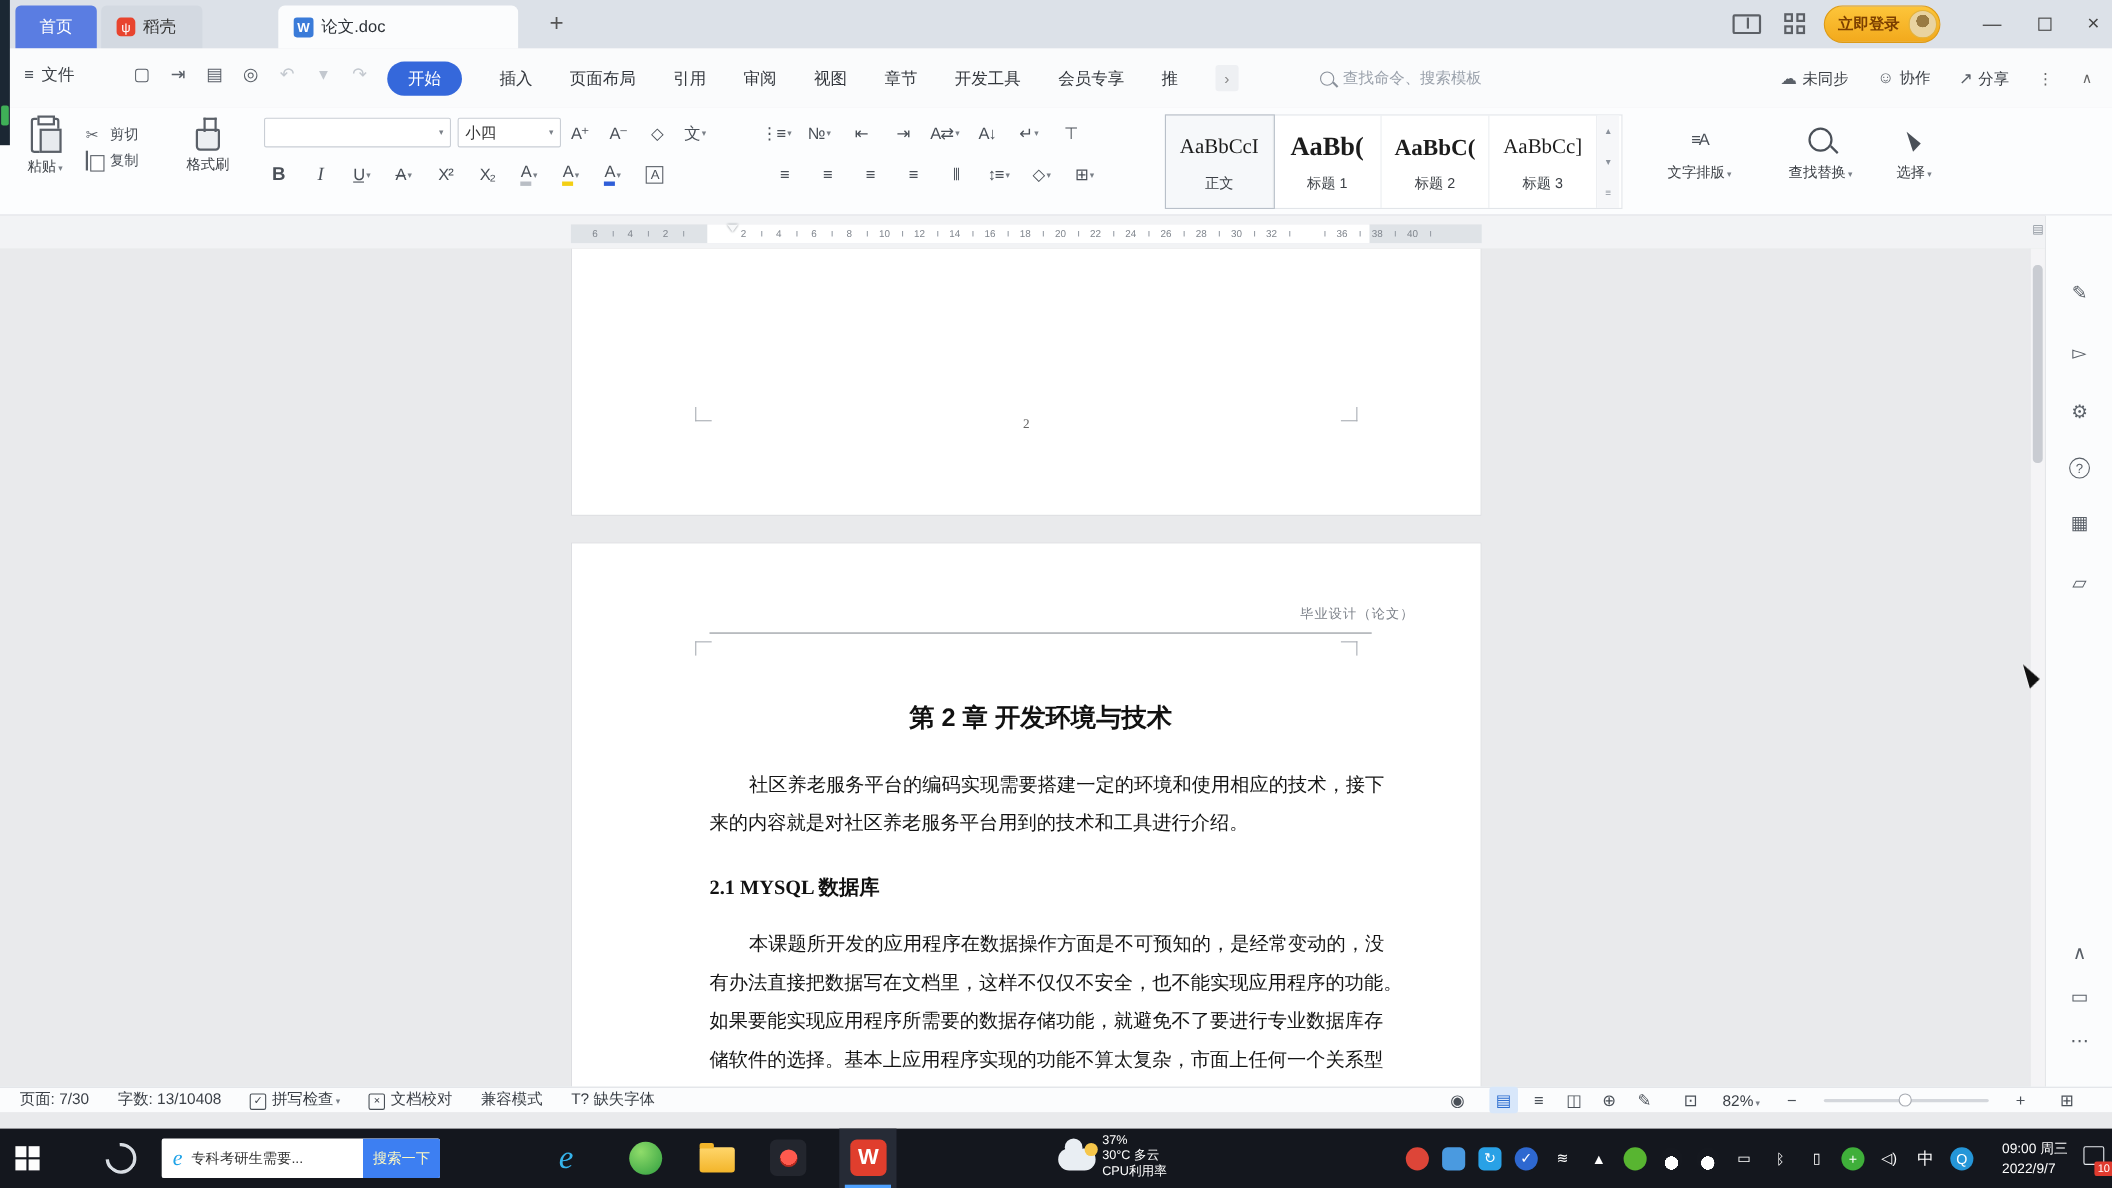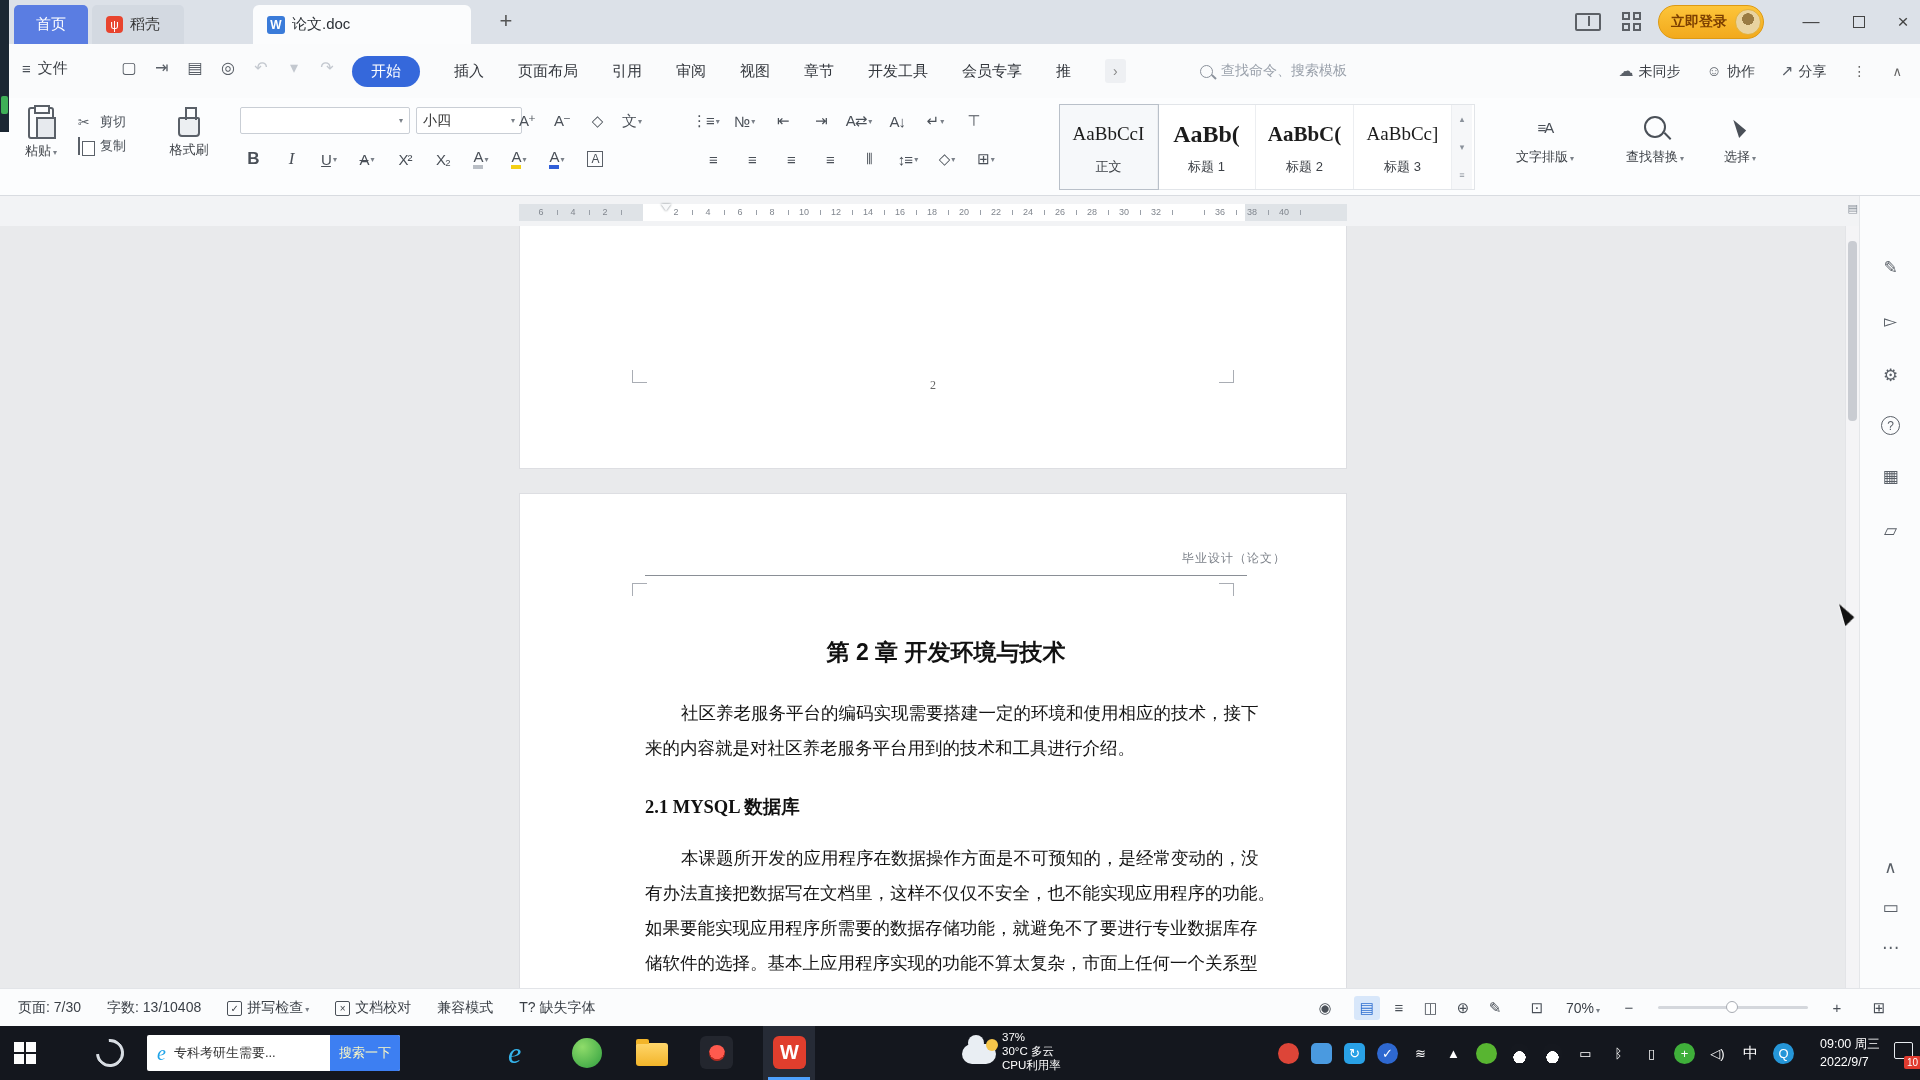--- a/index.html
+++ b/index.html
@@ -57,21 +57,21 @@
   #cutcopy div { display:flex; align-items:center; gap:6px; height:24px; }
   #cutcopy .ic { font-size:14px; color:#5a6068; width:16px; }
   .copy-ic { position:relative; width:11px; height:13px; border:1.5px solid #5a6068; background:#fff; }
   .copy-ic::before { content:""; position:absolute; left:3px; top:3px; width:11px; height:13px; border:1.5px solid #5a6068; background:#fff; }
   #fmt-btn { left:160px; top:7px; }
   #brush-ico { width:22px; height:20px; border:2px solid #5a6068; border-radius:2px 2px 4px 4px; margin:12px auto 4px; position:relative; background:#eceff2; }
   #brush-ico::before { content:""; position:absolute; left:5px; top:-12px; width:8px; height:11px; border:2px solid #5a6068; border-bottom:none; }
   .combo { position:absolute; height:27px; border:1px solid #c9ced5; background:#fff; border-radius:2px; display:flex; align-items:center; justify-content:space-between; padding:0 6px; font-size:14px; color:#333; }
   .combo .caret { margin-left:6px; }
   #font-combo { left:240px; top:9px; width:170px; }
-  #size-combo { left:416px; top:9px; width:106px;gap:31px; }
+  #size-combo { left:416px; top:9px; width:94px;gap:31px; }
   .tbtn { display:inline-flex; align-items:center; justify-content:center; height:28px; min-width:26px; font-size:15px; color:#4a5058; position:relative; }
   .caret { font-size:8px; color:#7a8088; margin-left:2px; }
   .trow { position:absolute; display:flex; gap:9px; align-items:center; }
   #font-r1 { left:514px; top:9px; }
   #font-r2 { left:240px; top:47px; gap:12px; }
   #para-r1 { left:692px; top:9px; gap:12px; }
   #para-r2 { left:700px; top:47px; gap:13px; }
   .g { letter-spacing:-1px; }
   .b-bold .g { font-weight:bold; font-size:17px; }
   .b-italic .g { font-style:italic; font-family:"Liberation Serif",serif; font-size:17px; }
@@ -128,21 +128,21 @@
   #vscroll { position:absolute; left:1845px; top:226px; width:14px; height:762px; background:#f4f4f6; border-left:1px solid #e3e4e7; }
   #vthumb { position:absolute; left:2px; top:15px; width:9px; height:180px; background:#c9ccd2; border-radius:4px; }
   #side-rail { position:absolute; left:1859px; top:196px; width:61px; height:792px; background:#fbfcfd; border-left:1px solid #e4e6e9; }
   #side-top, #side-bottom { position:absolute; left:0; width:61px; display:flex; flex-direction:column; align-items:center; gap:28px; }
   #side-top { top:58px; } #side-bottom { bottom:28px; gap:14px; }
   .sideic { font-size:17px; color:#5a6068; width:30px; height:26px; display:flex; align-items:center; justify-content:center; }
   .sideic.circ { border:1.6px solid #5a6068; border-radius:50%; width:19px; height:19px; font-size:12px; }
   #mouse-cursor { position:absolute; left:1842px; top:602px; width:0; height:0; border-left:11px solid #111; border-bottom:6px solid transparent; border-top:17px solid transparent; transform:rotate(-16deg); filter:drop-shadow(0 0 1px #fff); }
 
   
-  #statusbar { position:absolute; left:0; top:988px; width:1920px; height:38px; background:#fbfcfd; border-top:1px solid #e2e4e8; display:flex; align-items:center; font-size:14px; color:#3a3f46; }
+  #statusbar { position:absolute; left:0; top:988px; width:1920px; height:23px; background:#fbfcfd; border-top:1px solid #e2e4e8; display:flex; align-items:center; font-size:14px; color:#3a3f46; }
   #status-left { display:flex; align-items:center; gap:26px; padding-left:18px; }
   .sbox { display:inline-flex; width:15px; height:15px; border:1.5px solid #4a5058; border-radius:2px; align-items:center; justify-content:center; font-size:10px; margin-right:5px; }
   #status-right { position:absolute; right:28px; display:flex; align-items:center; gap:16px; }
   .vic { font-size:15px; color:#4a5058; width:26px; height:24px; display:flex; align-items:center; justify-content:center; border-radius:3px; }
   .vic.active { background:#d8e7fa; color:#2f6fd0; }
   #zoom-slider { width:150px; height:3px; background:#d4d7dc; position:relative; border-radius:2px; }
   #zoom-thumb { position:absolute; left:68px; top:-5px; width:12px; height:12px; background:#fff; border:1px solid #a7abb2; border-radius:50%; }
 
   
   #taskbar { position:absolute; left:0; top:1026px; width:1920px; height:54px; background:#14171e; color:#fff; }
@@ -544,21 +544,21 @@
     <div id="status-right">
       <span class="vic">◉</span>
       <span id="view-icons" style="display:flex; gap:6px;">
           <span class="vic active">▤</span>
           <span class="vic">≡</span>
           <span class="vic">◫</span>
           <span class="vic">⊕</span>
           <span class="vic">✎</span>
         </span>
       <span class="vic">⊡</span>
-      <span><span>70%</span><span class="caret">▾</span></span>
+      <span><span>82%</span><span class="caret">▾</span></span>
       <span class="vic">−</span>
       <span id="zoom-slider">
           <span id="zoom-thumb"></span>
         </span>
       <span class="vic">+</span>
       <span class="vic">⊞</span>
     </div>
   </div>
 
   <div id="taskbar">

